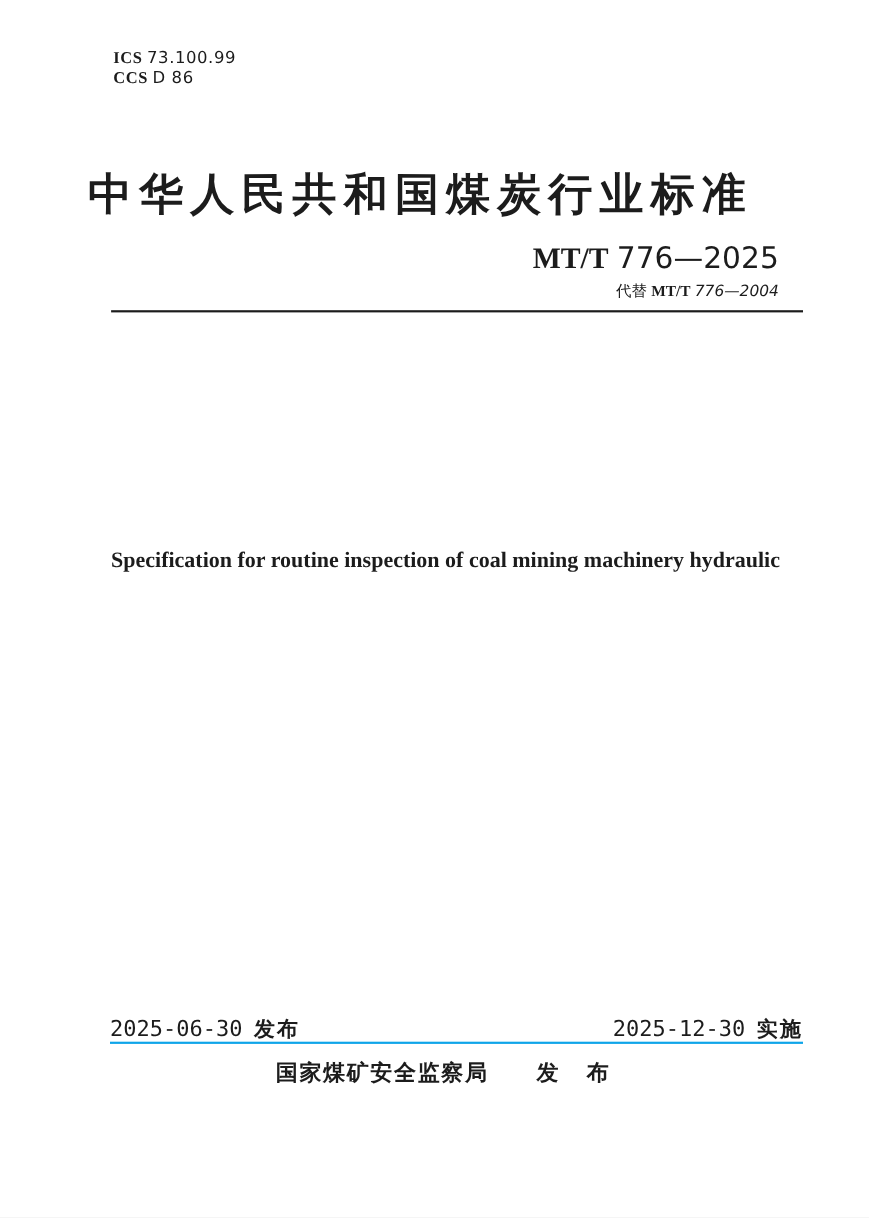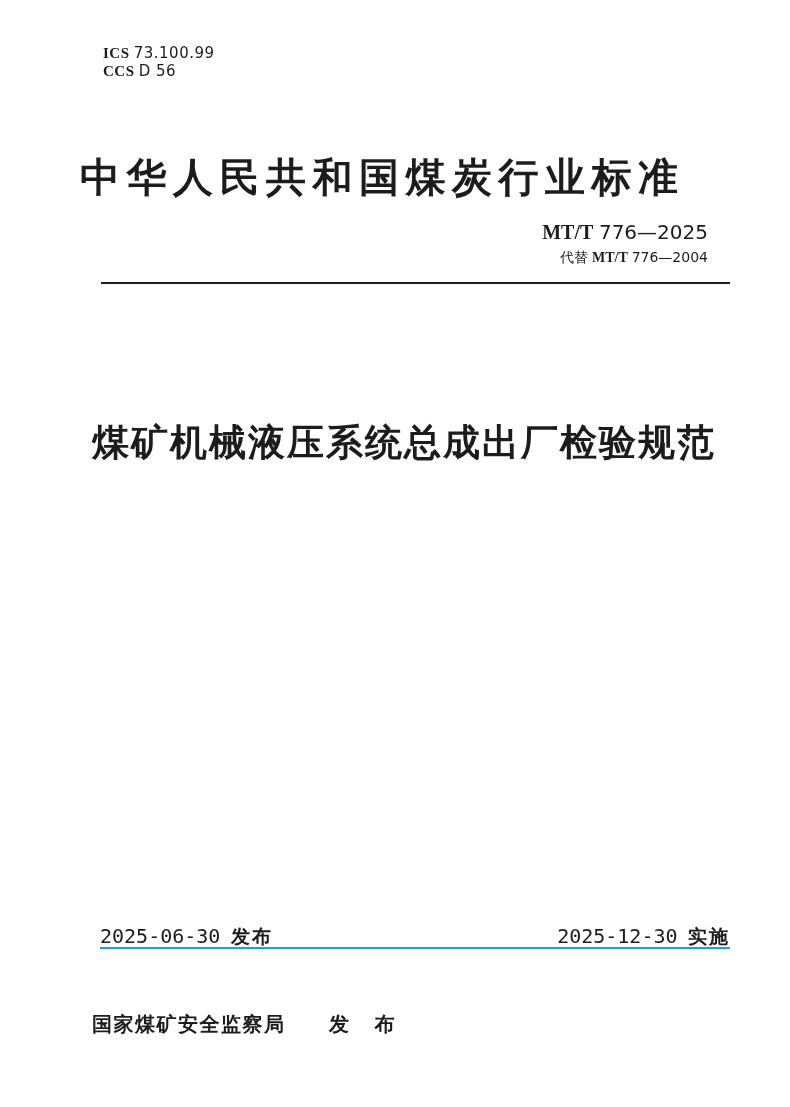--- a/index.html
+++ b/index.html
@@ -29,34 +29,34 @@
   .std-body-title{
     position:absolute;top:157px;left:80px;width:640px;
     font-size:40px;font-weight:700;line-height:1;
     letter-spacing:6.5px;white-space:nowrap;
   }
   
   .std-number-block{
     position:absolute;top:222px;left:100px;width:608px;
     text-align:right;line-height:1;white-space:nowrap;
   }
-  .std-number-main{font-size:20px;}
+  .std-number-main{font-size:27px;}
   .std-number-main .serif-part{
     font-family:"Liberation Serif","DejaVu Serif",serif;font-weight:700;
   }
   .std-number-main .num-part{
     font-family:"DejaVu Sans","Liberation Sans",sans-serif;font-weight:500;
   }
   .std-replaces{margin-top:8px;font-size:14px;}
   .std-replaces .cjk-part{font-weight:400;}
   .std-replaces .serif-part{
     font-family:"Liberation Serif","DejaVu Serif",serif;font-weight:700;
   }
   .std-replaces .num-part{
-    font-family:"DejaVu Sans","Liberation Sans",sans-serif;font-weight:500;
+    font-family:"DejaVu Sans","Liberation Sans",sans-serif;font-weight:500;font-style:italic;
   }
   
   .rule-top{
     position:absolute;top:282px;left:101px;width:629px;height:2px;
     background:#1c1c1c;
   }
   
   .doc-title-zh{
     position:absolute;top:424px;left:89px;width:630px;
     text-align:center;
@@ -79,62 +79,62 @@
   .date-cell{white-space:nowrap;line-height:1;}
   .date-value{
     font-family:"DejaVu Sans Mono","Liberation Mono",monospace;
     font-size:20px;font-weight:500;letter-spacing:0;
   }
   .date-label{
     font-size:19px;font-weight:700;margin-left:6px;letter-spacing:2px;
   }
   
   .publisher-line{
-    position:absolute;top:1013px;left:92px;width:630px;
-    font-size:20px;font-weight:700;line-height:1.1;
+    position:absolute;top:965px;left:92px;width:630px;
+    text-align:center;font-size:20px;font-weight:700;line-height:1.1;
     white-space:nowrap;
   }
   .publisher-name{letter-spacing:1.5px;}
   .publish-label{margin-left:38px;letter-spacing:10px;}
 </style>
 </head>
 <body>
 
 <div class="page">
 
   <div class="ics-block">
     <div>
       <span class="code-label">ICS</span>
       <span class="code-value">73.100.99</span>
     </div>
     <div>
       <span class="code-label">CCS</span>
-      <span class="code-value">D 56</span>
+      <span class="code-value">D 86</span>
     </div>
   </div>
 
   <div class="std-body-title">中华人民共和国煤炭行业标准</div>
 
   <div class="std-number-block">
     <div class="std-number-main">
       <span class="serif-part">MT/T</span>
       <span class="num-part">776—2025</span>
     </div>
     <div class="std-replaces">
       <span class="cjk-part">代替</span>
       <span class="serif-part">MT/T</span>
       <span class="num-part">776—2004</span>
     </div>
   </div>
 
   <div class="rule-top"></div>
 
-  <div class="doc-title-zh">煤矿机械液压系统总成出厂检验规范</div>
 
   <div class="doc-title-en">
+    <div>Specification for routine inspection of coal mining machinery hydraulic</div>
   </div>
 
   <div class="date-row">
     <div class="date-cell">
       <span class="date-value">2025-06-30</span>
       <span class="date-label">发布</span>
     </div>
     <div class="date-cell">
       <span class="date-value">2025-12-30</span>
       <span class="date-label">实施</span>

